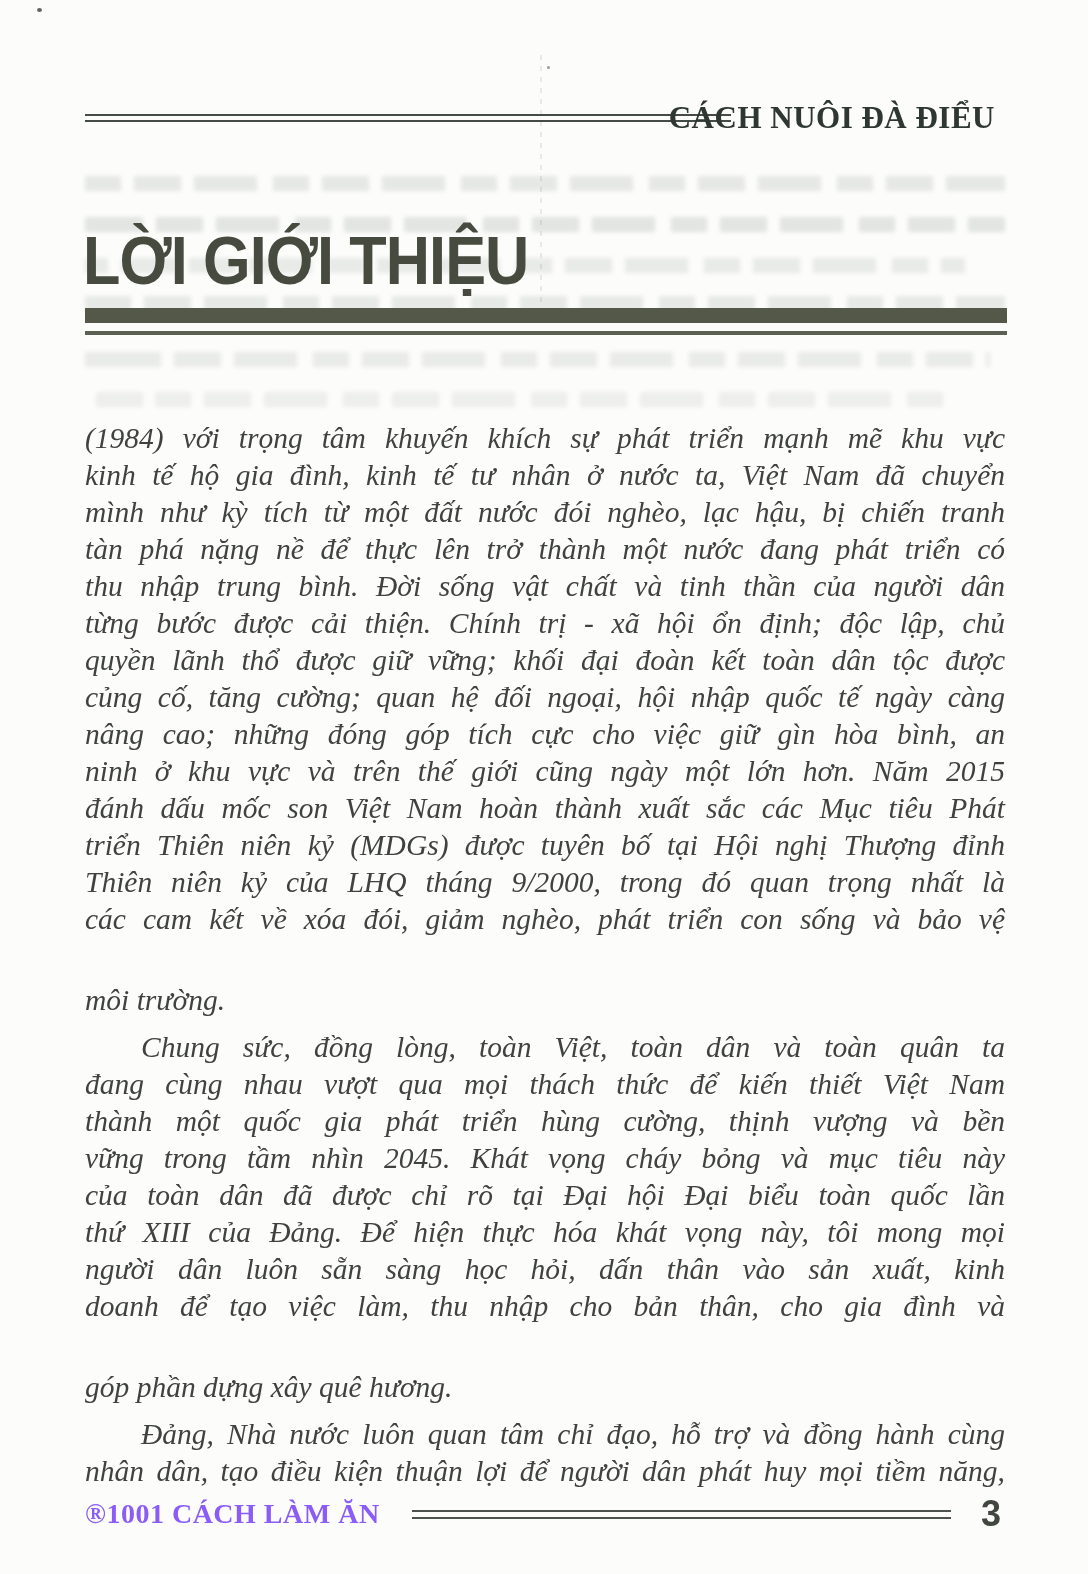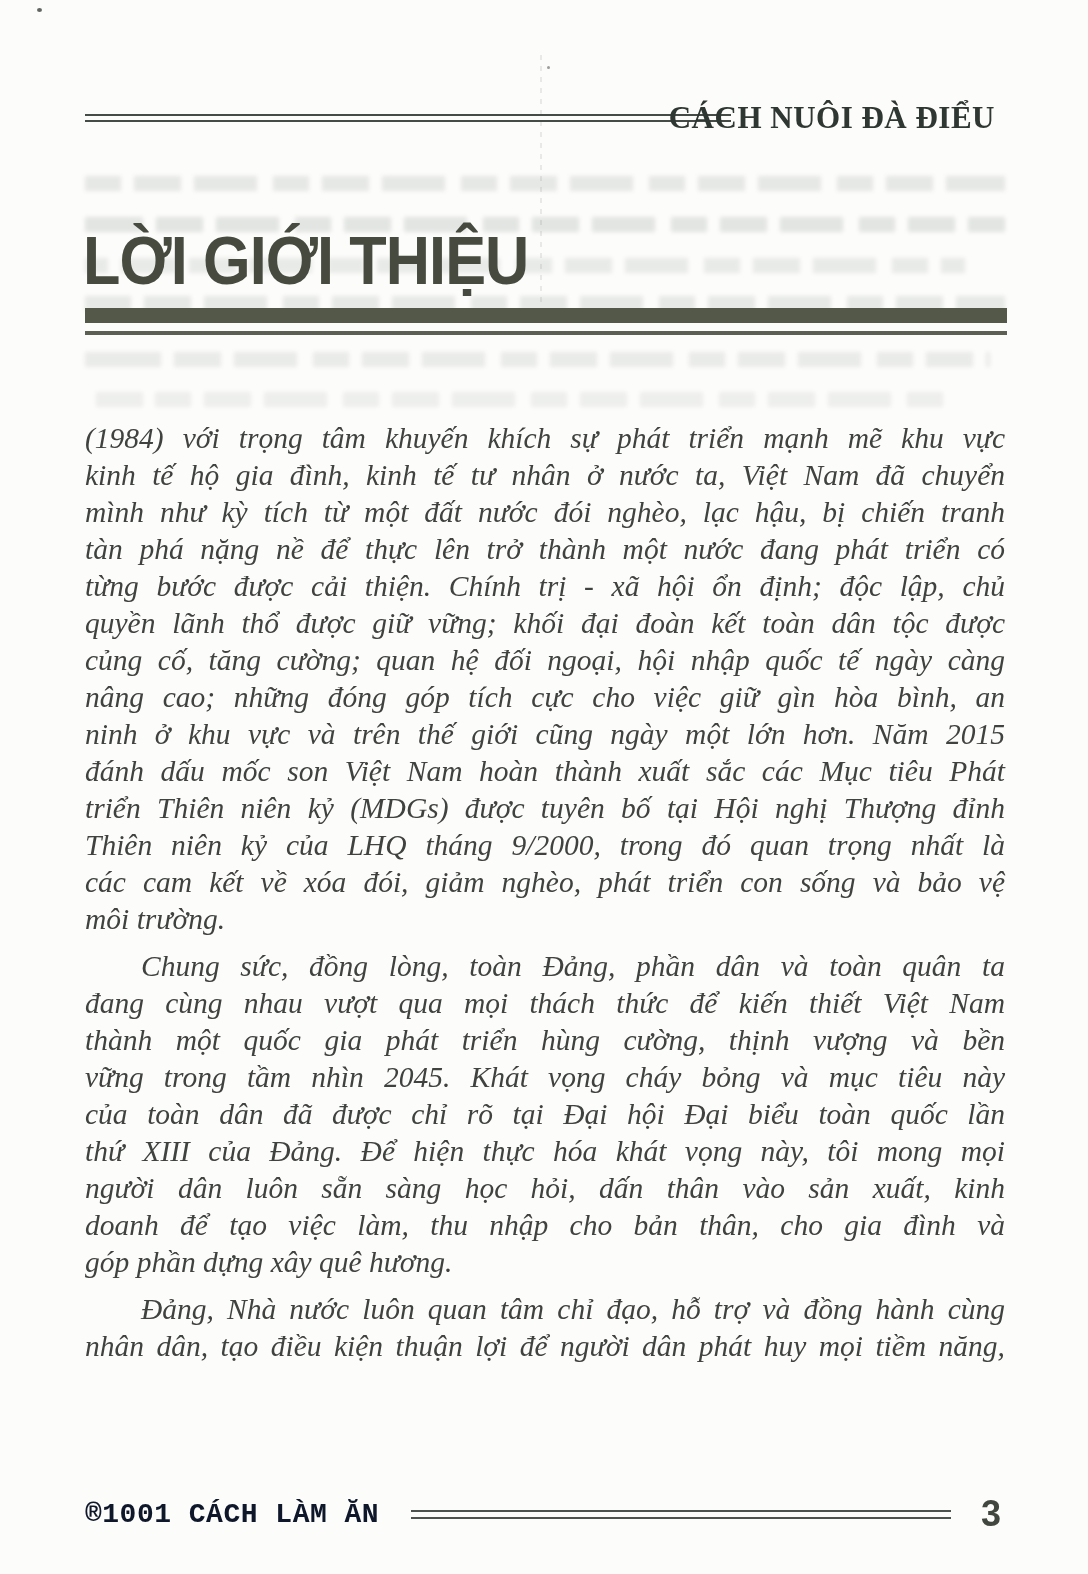--- a/index.html
+++ b/index.html
@@ -61,30 +61,30 @@
   
   .body-text{
     position:absolute;left:85px;top:420px;width:920px;
     font-style:italic;color:#3f423e;
     font-size:29.5px;line-height:37px;
   }
   .para{margin:0;}
   .para + .para{margin-top:10px;}
   .bl{text-align:justify;text-align-last:justify;white-space:normal;}
   .bl.first{text-indent:56px;}
-  .bl.endline{text-align-last:left;}
+  .bl.endline{text-align-last:left;margin-top:44px;}
 
   
   .footer{
     position:absolute;left:85px;top:1492px;width:920px;height:44px;
     display:flex;align-items:center;
   }
   .imprint{
-    font-family:Liberation Mono, monospace;font-weight:bold;
-    font-size:28px;color:#0f172a;letter-spacing:.5px;white-space:nowrap;
+    font-family:Liberation Serif, serif;font-weight:bold;
+    font-size:28px;color:#8b5cf6;letter-spacing:.5px;white-space:nowrap;
   }
   .foot-rule{flex:1;height:5px;margin:0 30px 0 32px;
     border-top:2px solid #4c524d;border-bottom:2px solid #4c524d;}
   .page-number{
     font-family:"Liberation Sans", sans-serif;font-weight:bold;
     font-size:36px;color:#41463f;padding-right:4px;
   }
 </style>
 </head>
 <body>
@@ -107,33 +107,34 @@
   <div class="page-title">LỜI GIỚI THIỆU</div>
   <div class="bar-thick"></div>
   <div class="bar-thin"></div>
 
   <div class="body-text">
       <div class="para">
         <div class="bl">(1984) với trọng tâm khuyến khích sự phát triển mạnh mẽ khu vực</div>
         <div class="bl">kinh tế hộ gia đình, kinh tế tư nhân ở nước ta, Việt Nam đã chuyển</div>
         <div class="bl">mình như kỳ tích từ một đất nước đói nghèo, lạc hậu, bị chiến tranh</div>
         <div class="bl">tàn phá nặng nề để thực lên trở thành một nước đang phát triển có</div>
+        <div class="bl">thu nhập trung bình. Đời sống vật chất và tinh thần của người dân</div>
         <div class="bl">từng bước được cải thiện. Chính trị - xã hội ổn định; độc lập, chủ</div>
         <div class="bl">quyền lãnh thổ được giữ vững; khối đại đoàn kết toàn dân tộc được</div>
         <div class="bl">củng cố, tăng cường; quan hệ đối ngoại, hội nhập quốc tế ngày càng</div>
         <div class="bl">nâng cao; những đóng góp tích cực cho việc giữ gìn hòa bình, an</div>
         <div class="bl">ninh ở khu vực và trên thế giới cũng ngày một lớn hơn. Năm 2015</div>
         <div class="bl">đánh dấu mốc son Việt Nam hoàn thành xuất sắc các Mục tiêu Phát</div>
         <div class="bl">triển Thiên niên kỷ (MDGs) được tuyên bố tại Hội nghị Thượng đỉnh</div>
         <div class="bl">Thiên niên kỷ của LHQ tháng 9/2000, trong đó quan trọng nhất là</div>
         <div class="bl">các cam kết về xóa đói, giảm nghèo, phát triển con sống và bảo vệ</div>
         <div class="bl endline">môi trường.</div>
       </div>
       <div class="para">
-        <div class="bl first">Chung sức, đồng lòng, toàn Đảng, phần dân và toàn quân ta</div>
+        <div class="bl first">Chung sức, đồng lòng, toàn Việt, toàn dân và toàn quân ta</div>
         <div class="bl">đang cùng nhau vượt qua mọi thách thức để kiến thiết Việt Nam</div>
         <div class="bl">thành một quốc gia phát triển hùng cường, thịnh vượng và bền</div>
         <div class="bl">vững trong tầm nhìn 2045. Khát vọng cháy bỏng và mục tiêu này</div>
         <div class="bl">của toàn dân đã được chỉ rõ tại Đại hội Đại biểu toàn quốc lần</div>
         <div class="bl">thứ XIII của Đảng. Để hiện thực hóa khát vọng này, tôi mong mọi</div>
         <div class="bl">người dân luôn sẵn sàng học hỏi, dấn thân vào sản xuất, kinh</div>
         <div class="bl">doanh để tạo việc làm, thu nhập cho bản thân, cho gia đình và</div>
         <div class="bl endline">góp phần dựng xây quê hương.</div>
       </div>
       <div class="para">

